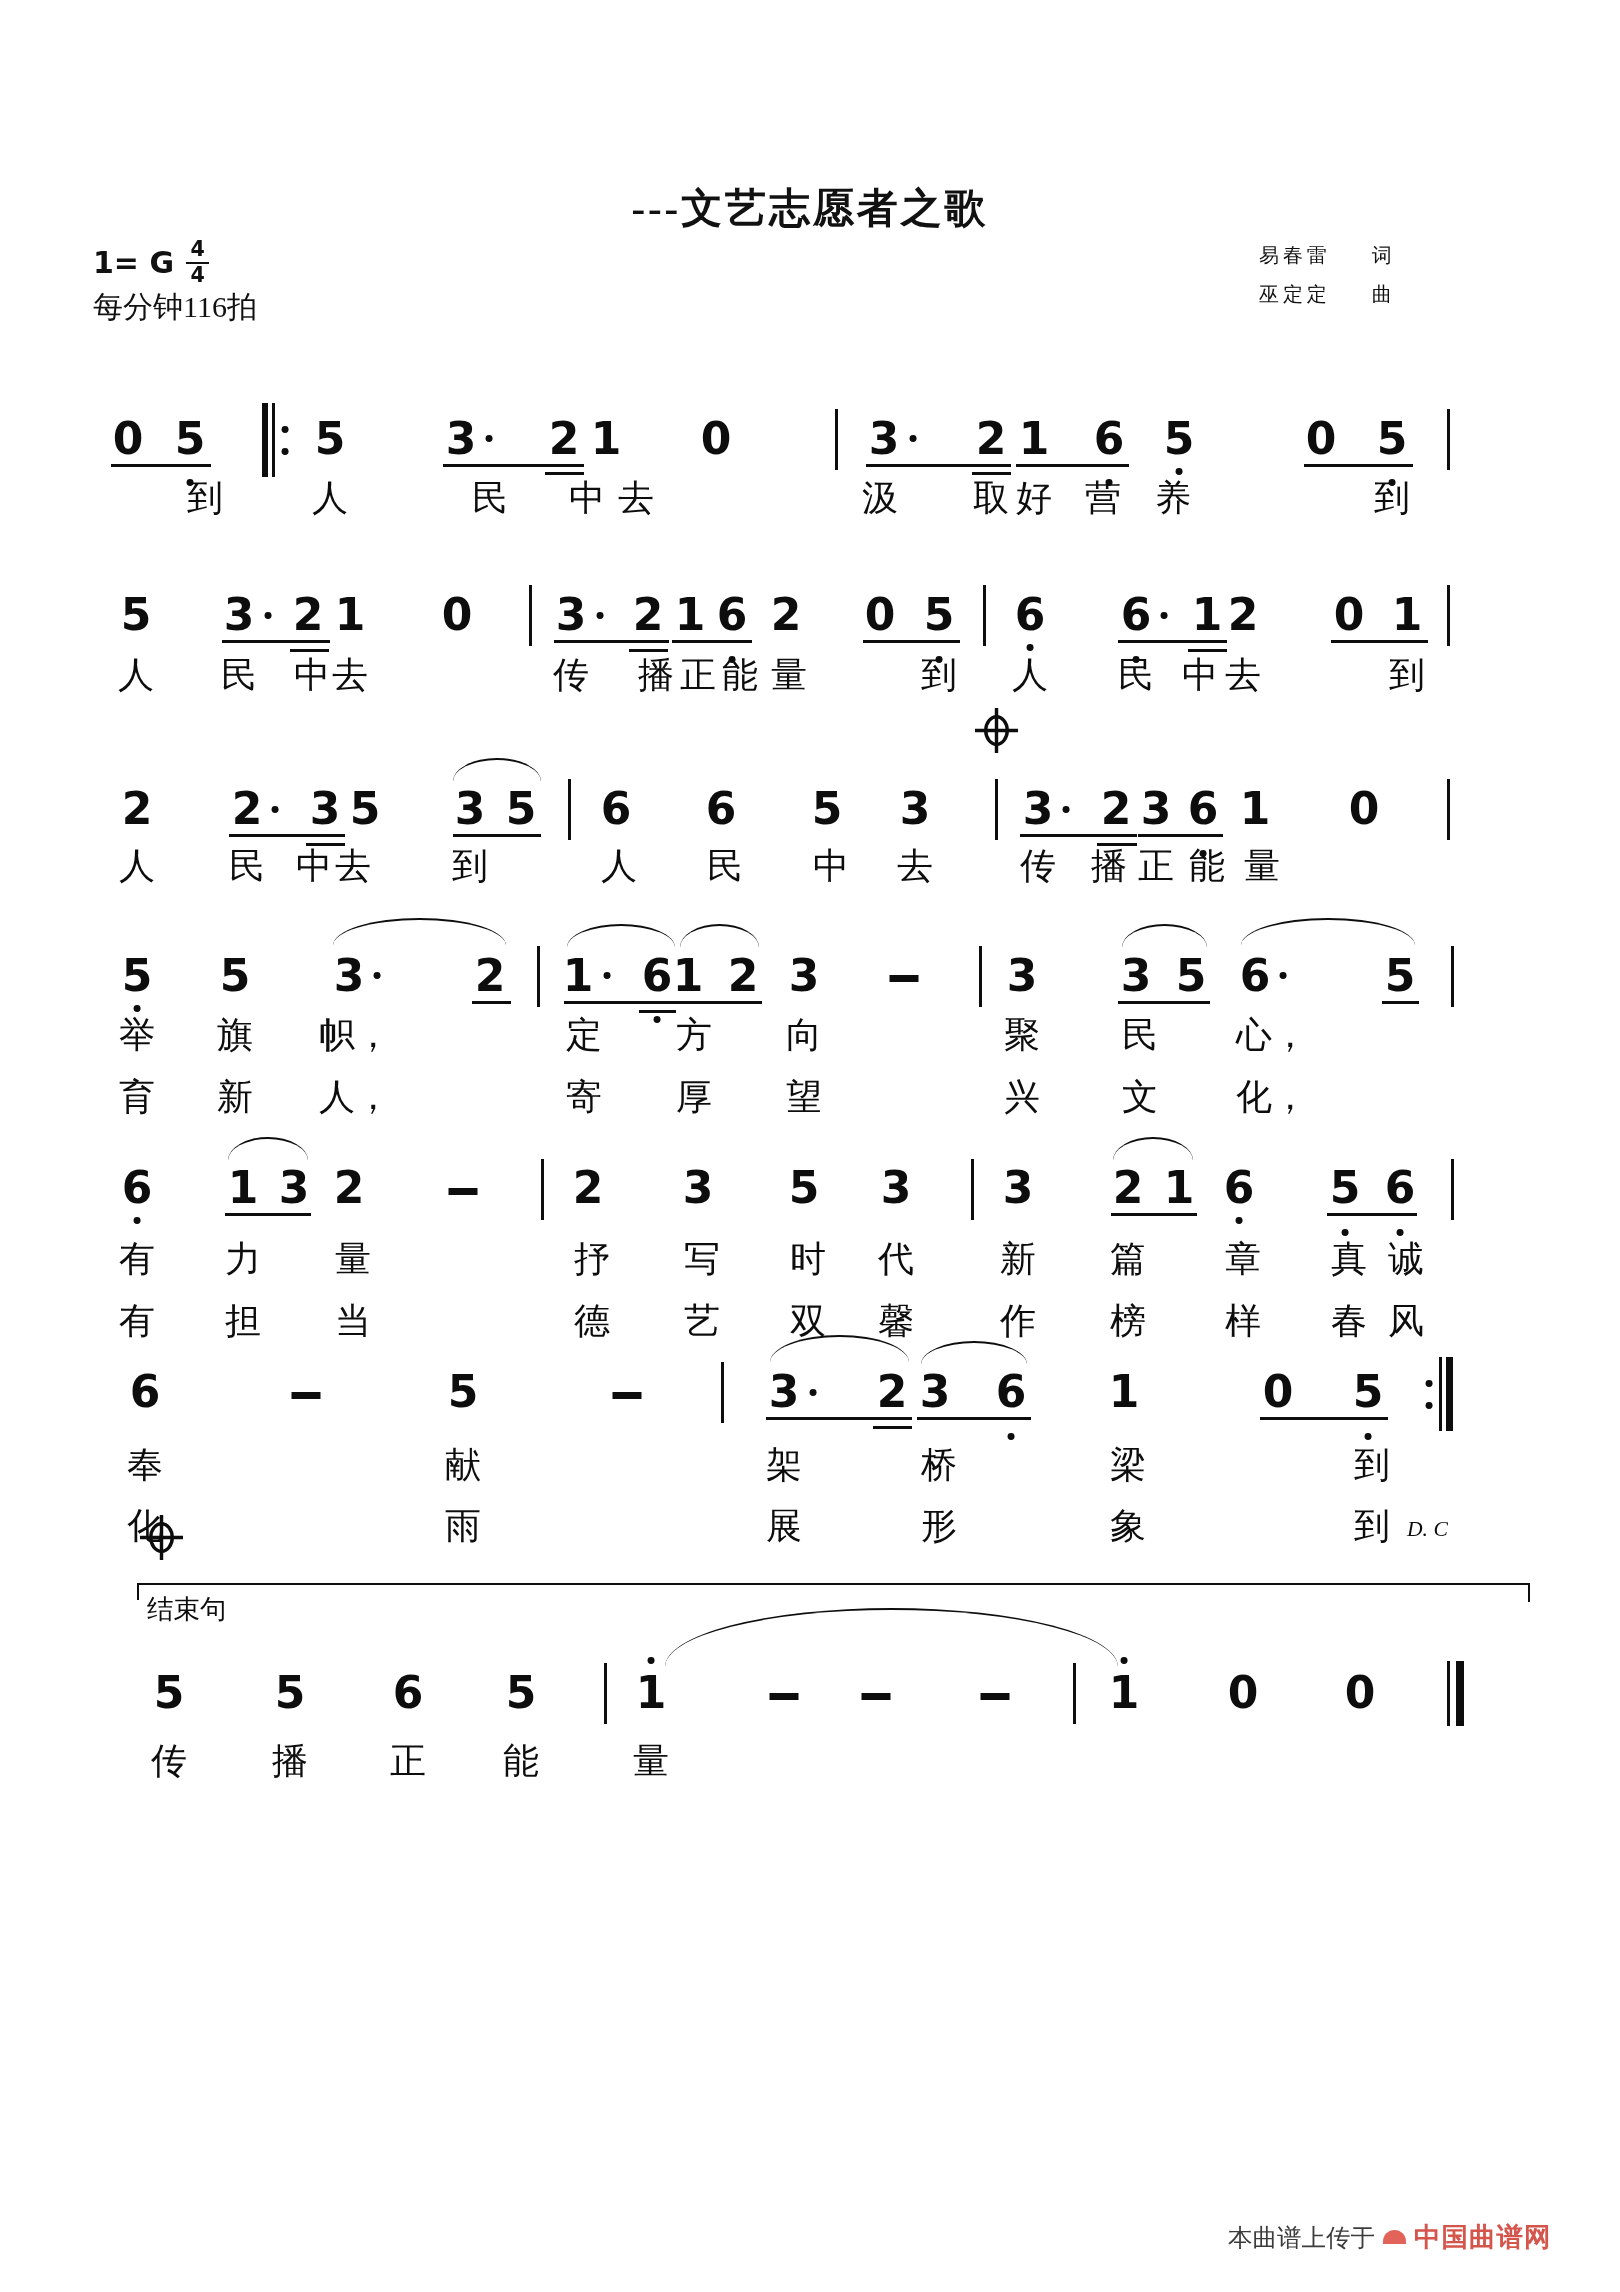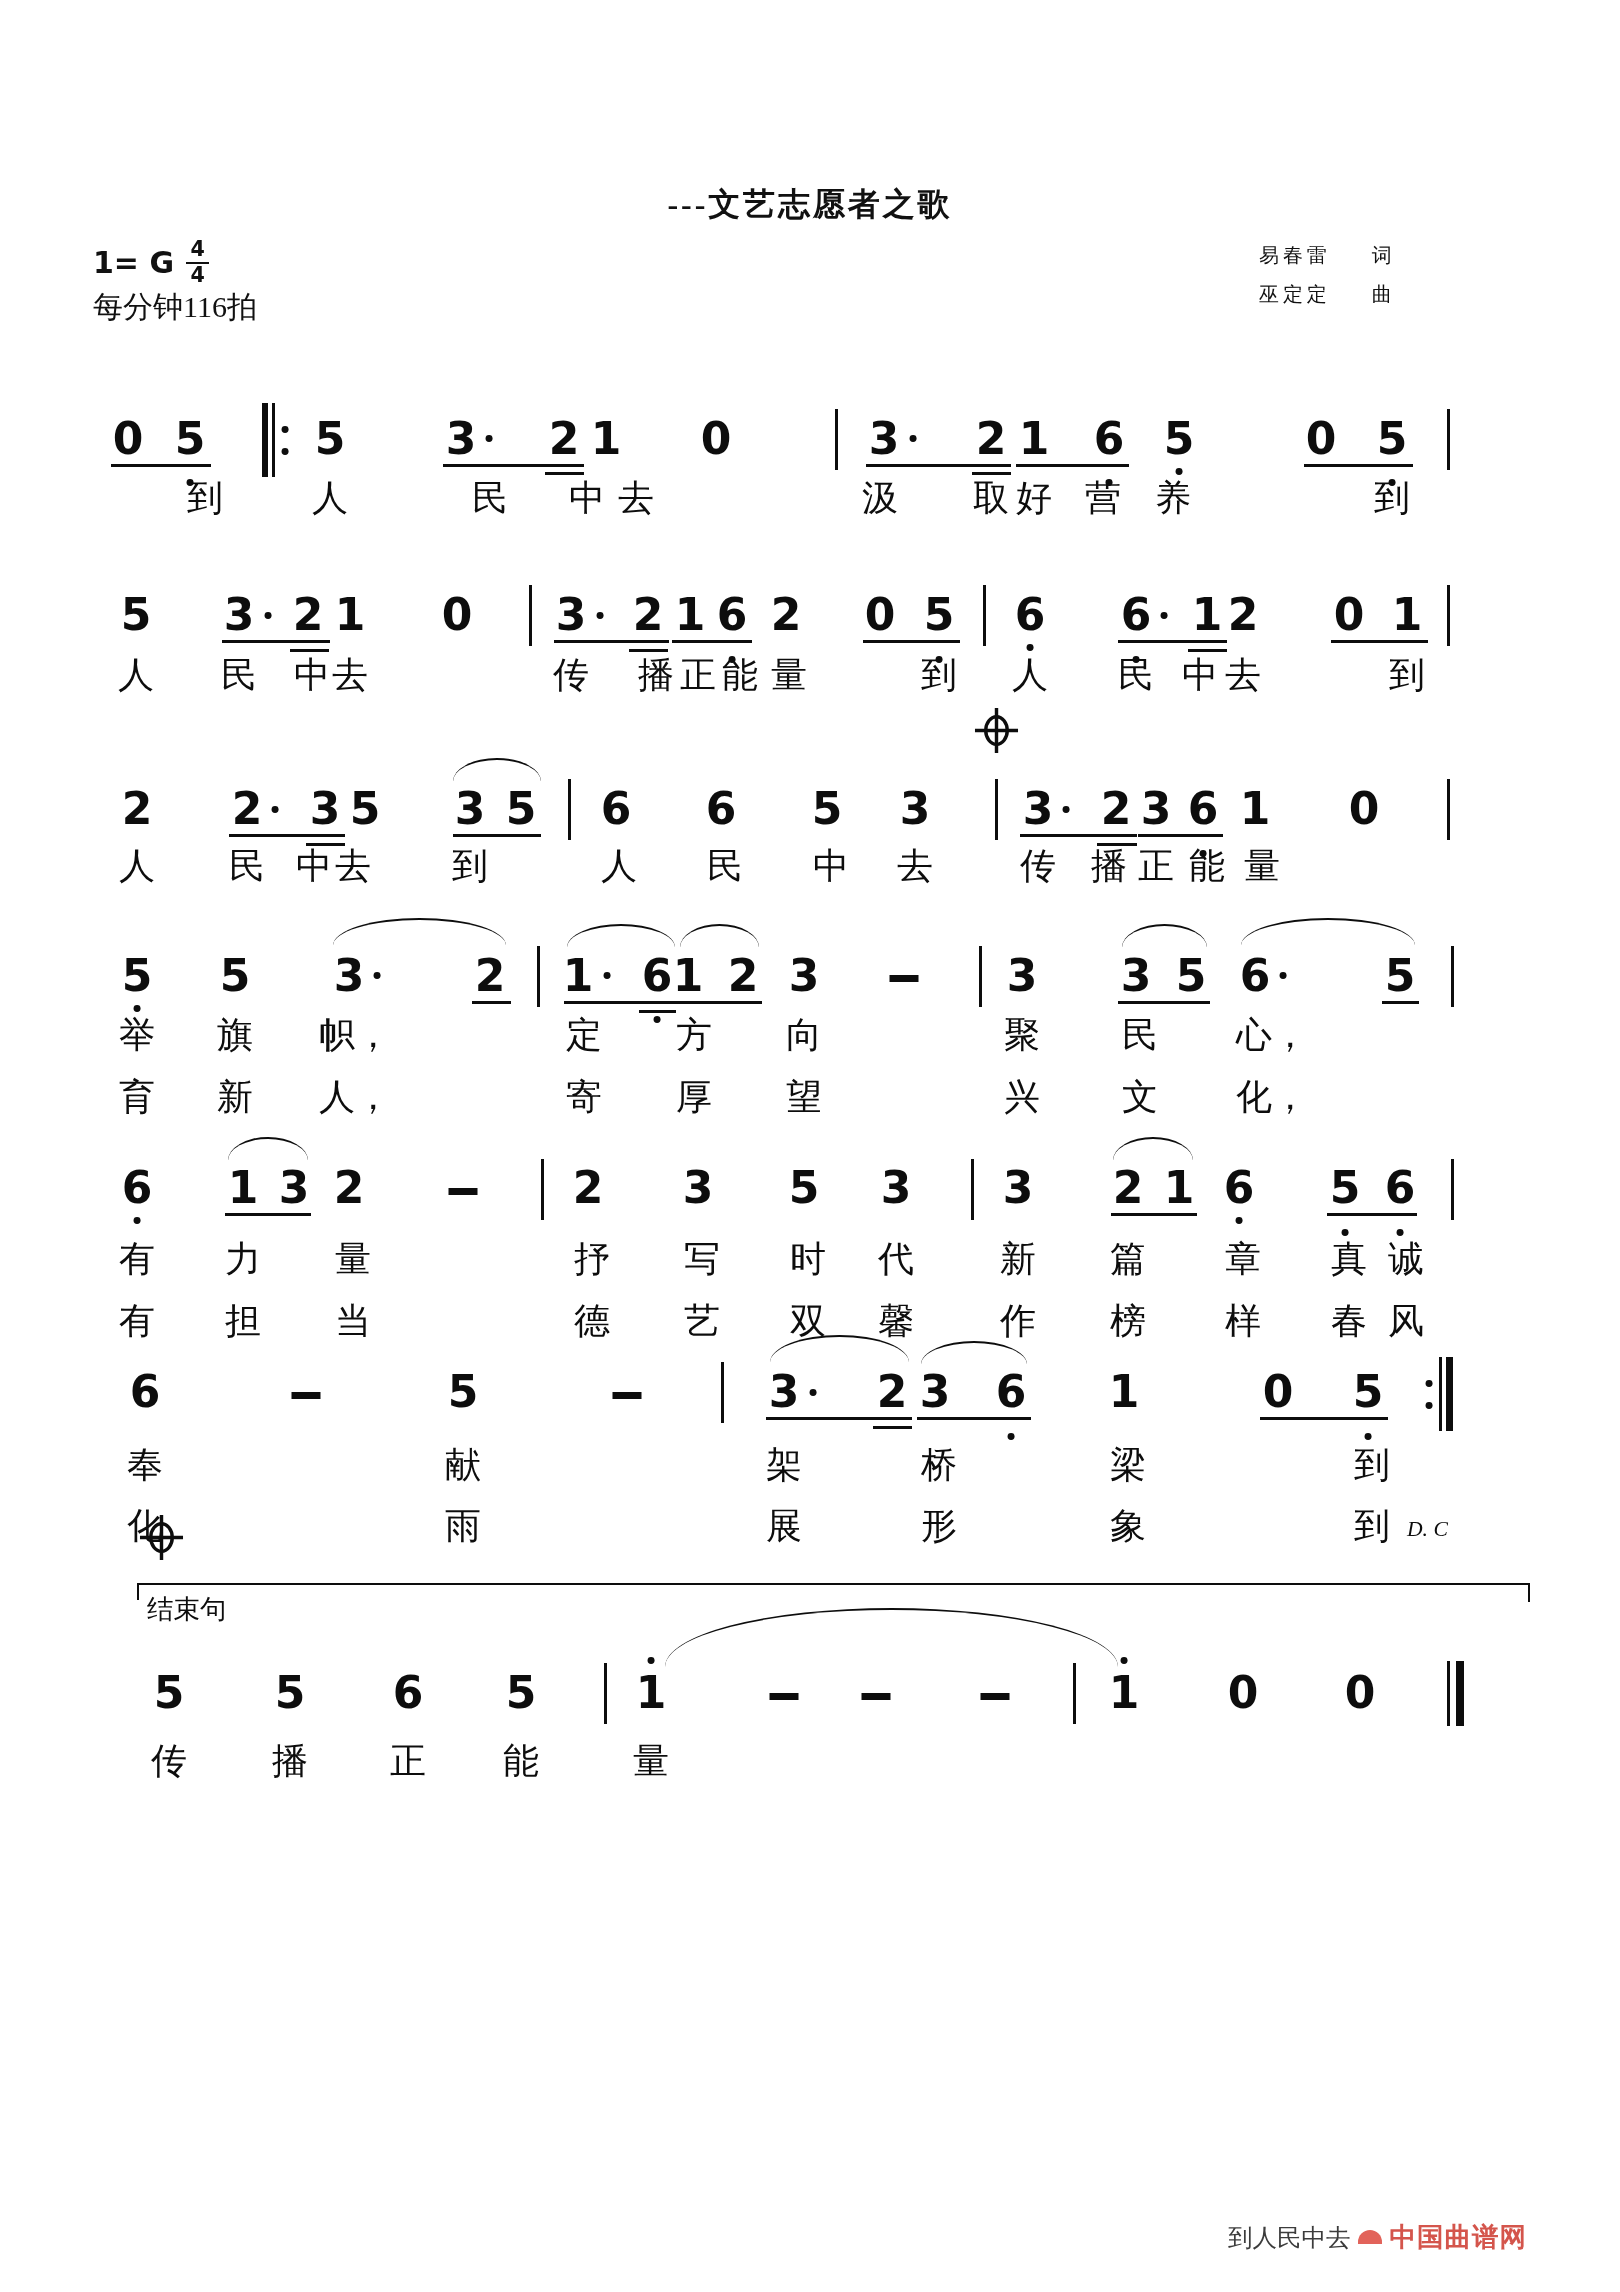--- a/index.html
+++ b/index.html
@@ -1,20 +1,20 @@
 <!DOCTYPE html>
 <html><head>
 <meta charset="utf-8">
 <style>
   html,body{margin:0;padding:0;background:#888;}
   #page{position:relative;width:1620px;height:2293px;background:#ffffff;margin:0 auto;overflow:hidden;
         font-family:"Liberation Serif",serif;color:#111;}
   .ctext{position:absolute;width:100%;text-align:center;line-height:1;}
   #title{top:110px;font-size:46px;font-weight:700;letter-spacing:9.8px;}
-  #subtitle{top:188px;font-size:32px;font-weight:700;letter-spacing:2.9px;}
+  #subtitle{top:188px;font-size:41px;font-weight:700;letter-spacing:2.9px;}
   #keysig{position:absolute;left:93px;top:239px;display:flex;align-items:center;
           font:700 30px "DejaVu Sans",sans-serif;}
   #meter{display:inline-flex;flex-direction:column;align-items:center;margin-left:11.8px;
          font:700 20.6px "DejaVu Sans",sans-serif;line-height:1.05;}
   #meter .bar{width:23.5px;height:2.5px;background:#111;margin:1px 0;}
   #tempo{position:absolute;left:93px;top:292px;font-size:30px;line-height:1;}
   .credit{position:absolute;font-size:20px;line-height:1;letter-spacing:3.9px;}
   
   .num{position:absolute;transform:translateX(-50%);font:700 44px "DejaVu Sans",sans-serif;
        line-height:1;color:#0d0d0d;}
@@ -375,19 +375,19 @@
           <line x1="1" y1="23" x2="45" y2="23" stroke="#0d0d0d" stroke-width="3.5"></line>
         </svg></div>
       <div class="ul" style="left: 137px; width: 1393px; top: 1583px; height: 2px;"></div>
       <div class="bl" style="left: 137px; top: 1583px; width: 2px; height: 16.7px;"></div>
       <div class="bl" style="left: 1528px; top: 1583px; width: 2px; height: 18.6px;"></div>
       <div class="extext" style="left: 147px; top: 1596px; font-size: 26.5px;">结束句</div>
       <div class="extext" style="left: 1407px; top: 1519px; font-size: 21.6px; font-style: italic;">D. C</div>
     </div>
 
   <div id="footer">
-    <span class="ftext">到人民中去</span>
+    <span class="ftext">本曲谱上传于</span>
     <span id="logo-mark"></span>
     <span id="logo-text">中国曲谱网</span>
   </div>
 
 </div>
 
 
 </body></html>

